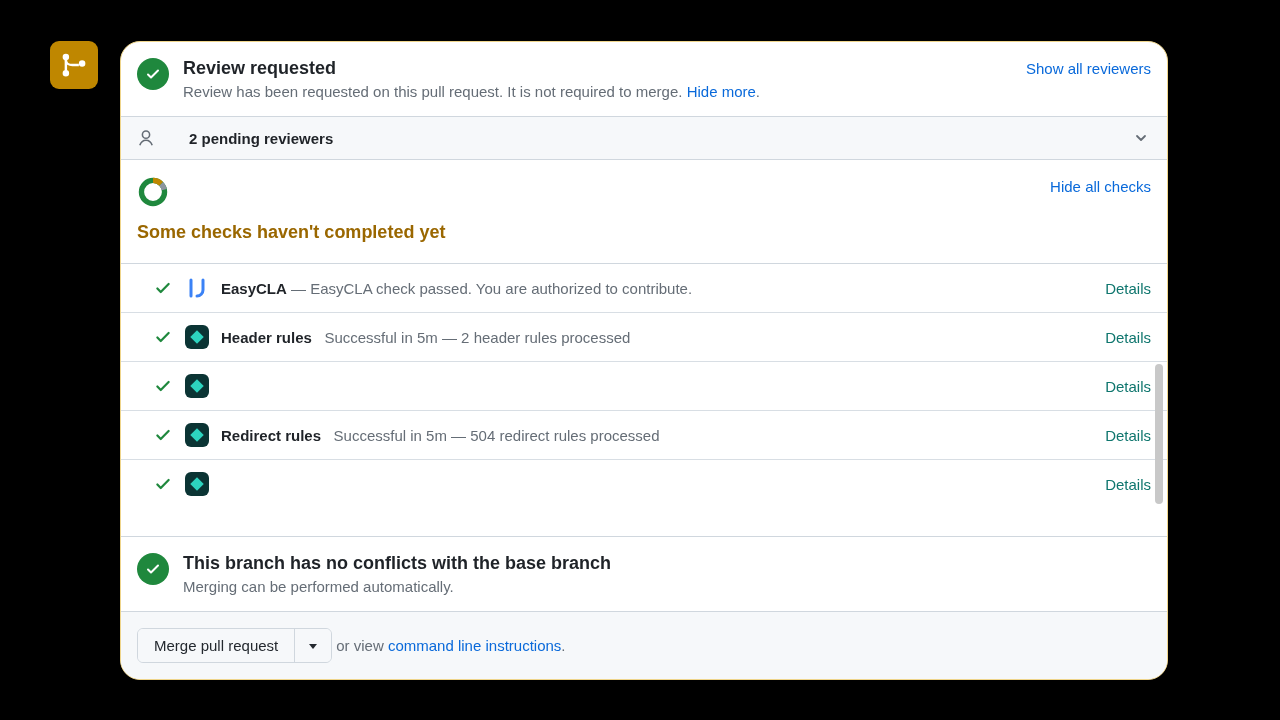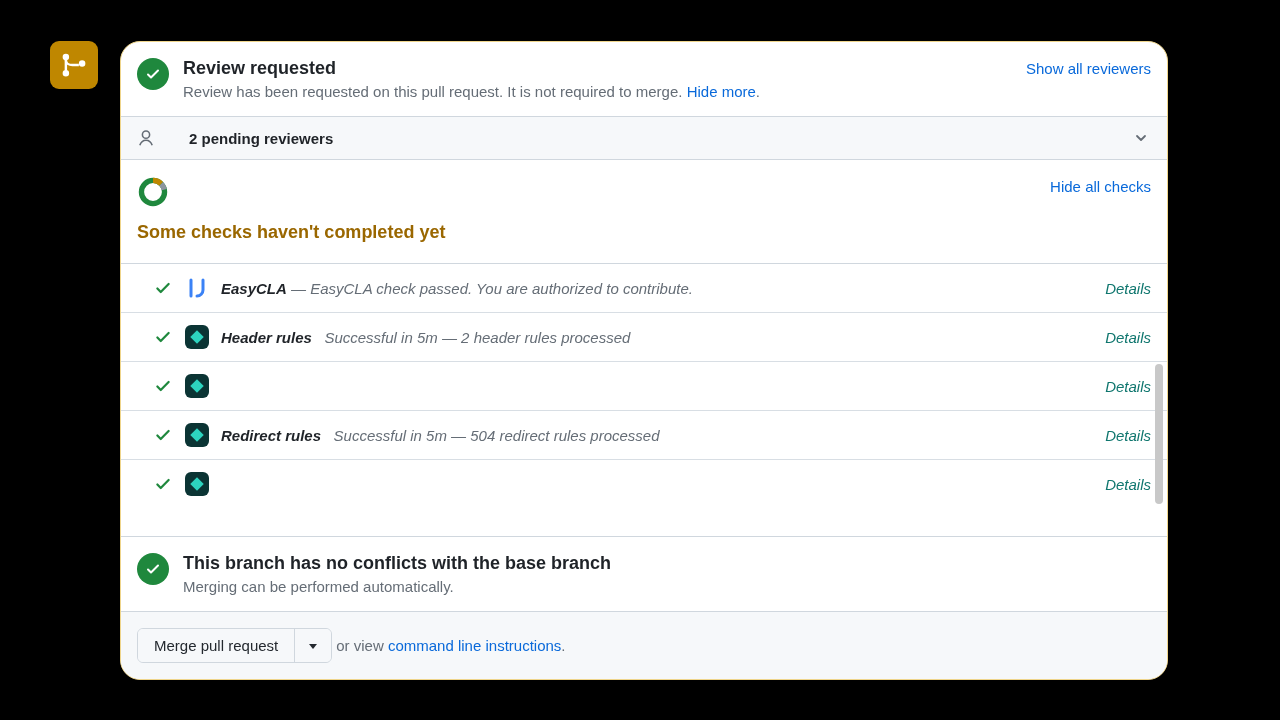--- a/index.html
+++ b/index.html
@@ -120,21 +120,20 @@
     min-height: 0;
     position: relative;
   }
   .check-row {
     display: flex;
     align-items: center;
     padding: 12px 16px 12px 32px;
     border-bottom: 1px solid #d8dee4;
     gap: 12px;
     font-size: 15px;
-    font-style: italic;
   }
   .check-row:last-child { border-bottom: none; }
   .avatar {
     width: 24px;
     height: 24px;
     border-radius: 6px;
     background: #0b3434;
     display: flex;
     align-items: center;
     justify-content: center;

